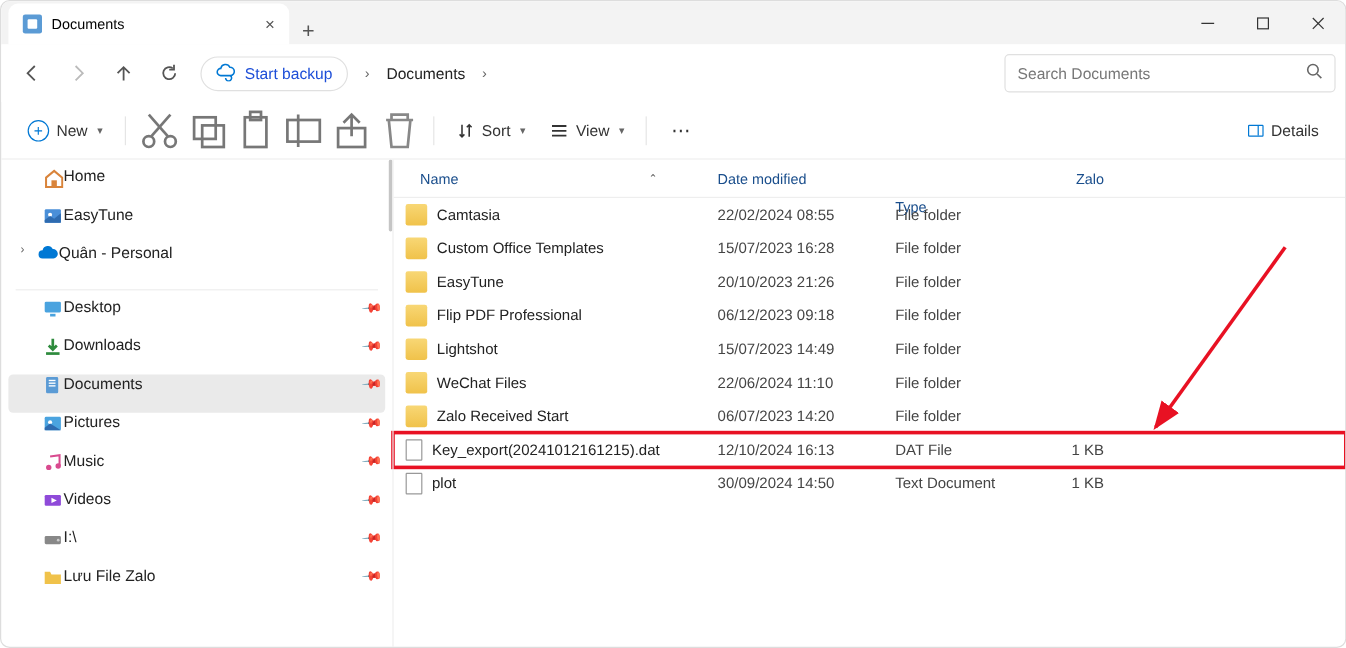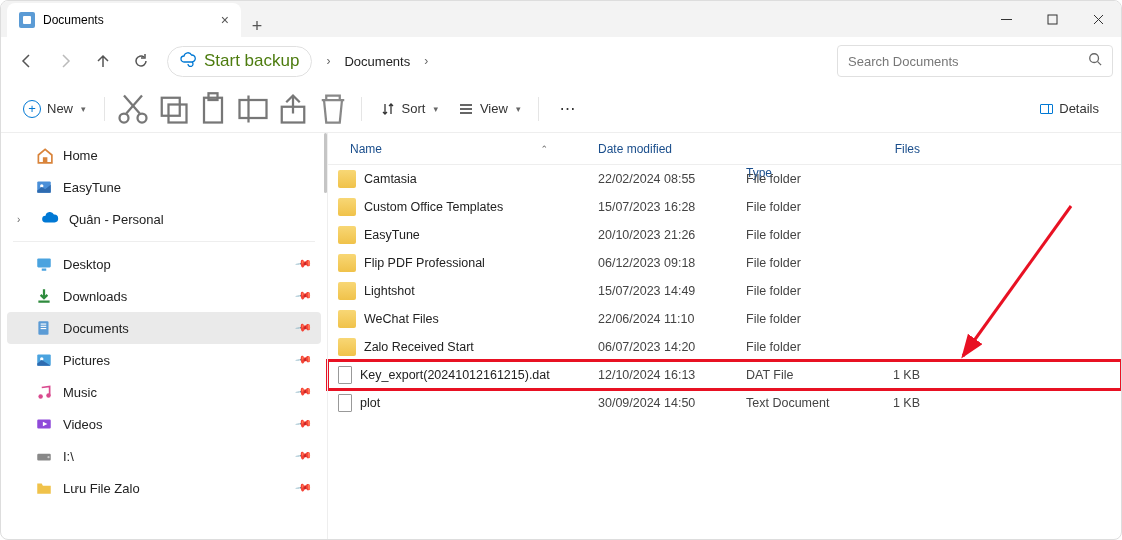--- a/index.html
+++ b/index.html
@@ -14,21 +14,21 @@
 .win-controls { margin-left: auto; display: flex; height: 36px; }
 .win-controls div { width: 46px; display: flex; align-items: center; justify-content: center; color: #333; }
 .win-controls svg { width: 11px; height: 11px; }
 
 .navbar { height: 48px; display: flex; align-items: center; padding: 0 8px; gap: 2px; background: #fff; }
 .nav-btn { width: 36px; height: 36px; display: flex; align-items: center; justify-content: center; color: #555; border-radius: 4px; }
 .nav-btn svg { width: 16px; height: 16px; }
 .nav-btn.disabled { color: #bbb; }
 
 .pill-block { display: flex; align-items: center; gap: 6px; margin-left: 6px; }
-.pill { display: flex; gap: 8px; padding: 4px 12px; border: 1px solid #e0e0e0; border-radius: 16px; font-size: 17px; color: #4d7c0f; }
+.pill { display: flex; align-items: center; gap: 8px; padding: 4px 12px; border: 1px solid #e0e0e0; border-radius: 16px; font-size: 13px; color: #1d4ed8; }
 .pill .cloud-icon { color: #0078d4; }
 .chev { color: #666; font-size: 12px; padding: 0 8px; }
 
 .search { margin-left: auto; width: 276px; height: 32px; border: 1px solid #e0e0e0; border-radius: 4px; display: flex; align-items: center; padding: 0 10px; }
 .search input { border: none; outline: none; font-size: 13px; flex: 1; background: transparent; color: #333; }
 .search input::placeholder { color: #777; }
 
 .toolbar { height: 48px; display: flex; align-items: center; padding: 0 14px; gap: 4px; border-bottom: 1px solid #eee; }
 .tool-btn { height: 32px; display: flex; align-items: center; gap: 6px; padding: 0 8px; border-radius: 4px; color: #333; font-size: 13px; }
 .tool-btn svg { width: 16px; height: 16px; }
@@ -36,21 +36,21 @@
 .tsep { width: 1px; height: 24px; background: #e5e5e5; margin: 0 6px; }
 .tool-icon { width: 36px; height: 32px; display: flex; align-items: center; justify-content: center; color: #777; }
 .tool-icon.del { color: #888; }
 .toolbar .right { margin-left: auto; display: flex; align-items: center; gap: 6px; }
 .details-btn .square { width: 13px; height: 10px; border: 1.5px solid #0078d4; border-radius: 1px; position: relative; }
 .details-btn .square::after { content: ""; position: absolute; left: 60%; top: 0; bottom: 0; width: 1.5px; background: #0078d4; }
 
 .main { display: flex; height: calc(540px - 36px - 48px - 48px); }
 .sidebar { width: 327px; border-right: 1px solid #eee; padding: 6px 2px; overflow: hidden; position: relative; }
 .sidebar::after { content: ""; position: absolute; right: 0; top: 0; height: 60px; width: 3px; background: #c5c5c5; border-radius: 2px; }
-.side-item { height: 32px; display: flex; align-items: center; gap: 10px; padding: 0 10px 0 28px; font-size: 13px; color: #222; border-radius: 4px; margin: 0 4px; position: relative; }
+.side-item { height: 32px; display: flex; padding: 0 10px 0 28px; font-size: 13px; color: #222; border-radius: 4px; margin: 0 4px; position: relative; }
 .side-item.top { padding-left: 28px; }
 .side-item.expand { padding-left: 10px; }
 .side-item.expand .chev-r { color: #666; width: 14px; font-size: 10px; }
 .side-item .pin { margin-left: auto; font-size: 11px; color: #888; transform: rotate(40deg); }
 .side-item.selected { background: #eaeaea; }
 .side-sep { height: 1px; background: #eee; margin: 6px 10px; }
 .side-icon { width: 18px; height: 18px; display: flex; align-items: center; justify-content: center; }
 
 .filearea { flex: 1; display: flex; flex-direction: column; }
 .columns { height: 32px; display: flex; align-items: center; font-size: 12px; color: #1a4e8c; border-bottom: 1px solid #eee; }
@@ -347,21 +347,21 @@
       </div>
   </div>
   <div class="filearea">
     <div class="columns">
       <div class="col col-name">
         <span>Name</span>
         <span class="sort-ind">⌃</span>
       </div>
       <div class="col col-date"><span>Date modified</span></div>
       <div class="col col-type"><span>Type</span></div>
-      <div class="col col-size"><span>Files</span></div>
+      <div class="col col-size"><span>Zalo</span></div>
     </div>
     <div id="filelist">
         <div class="row">
           <div class="c c-name">
             <span class="ficon folder"></span>
             <span>Camtasia</span>
           </div>
           <div class="c c-date">22/02/2024 08:55</div>
           <div class="c c-type">File folder</div>
           <div class="c c-size"></div>

